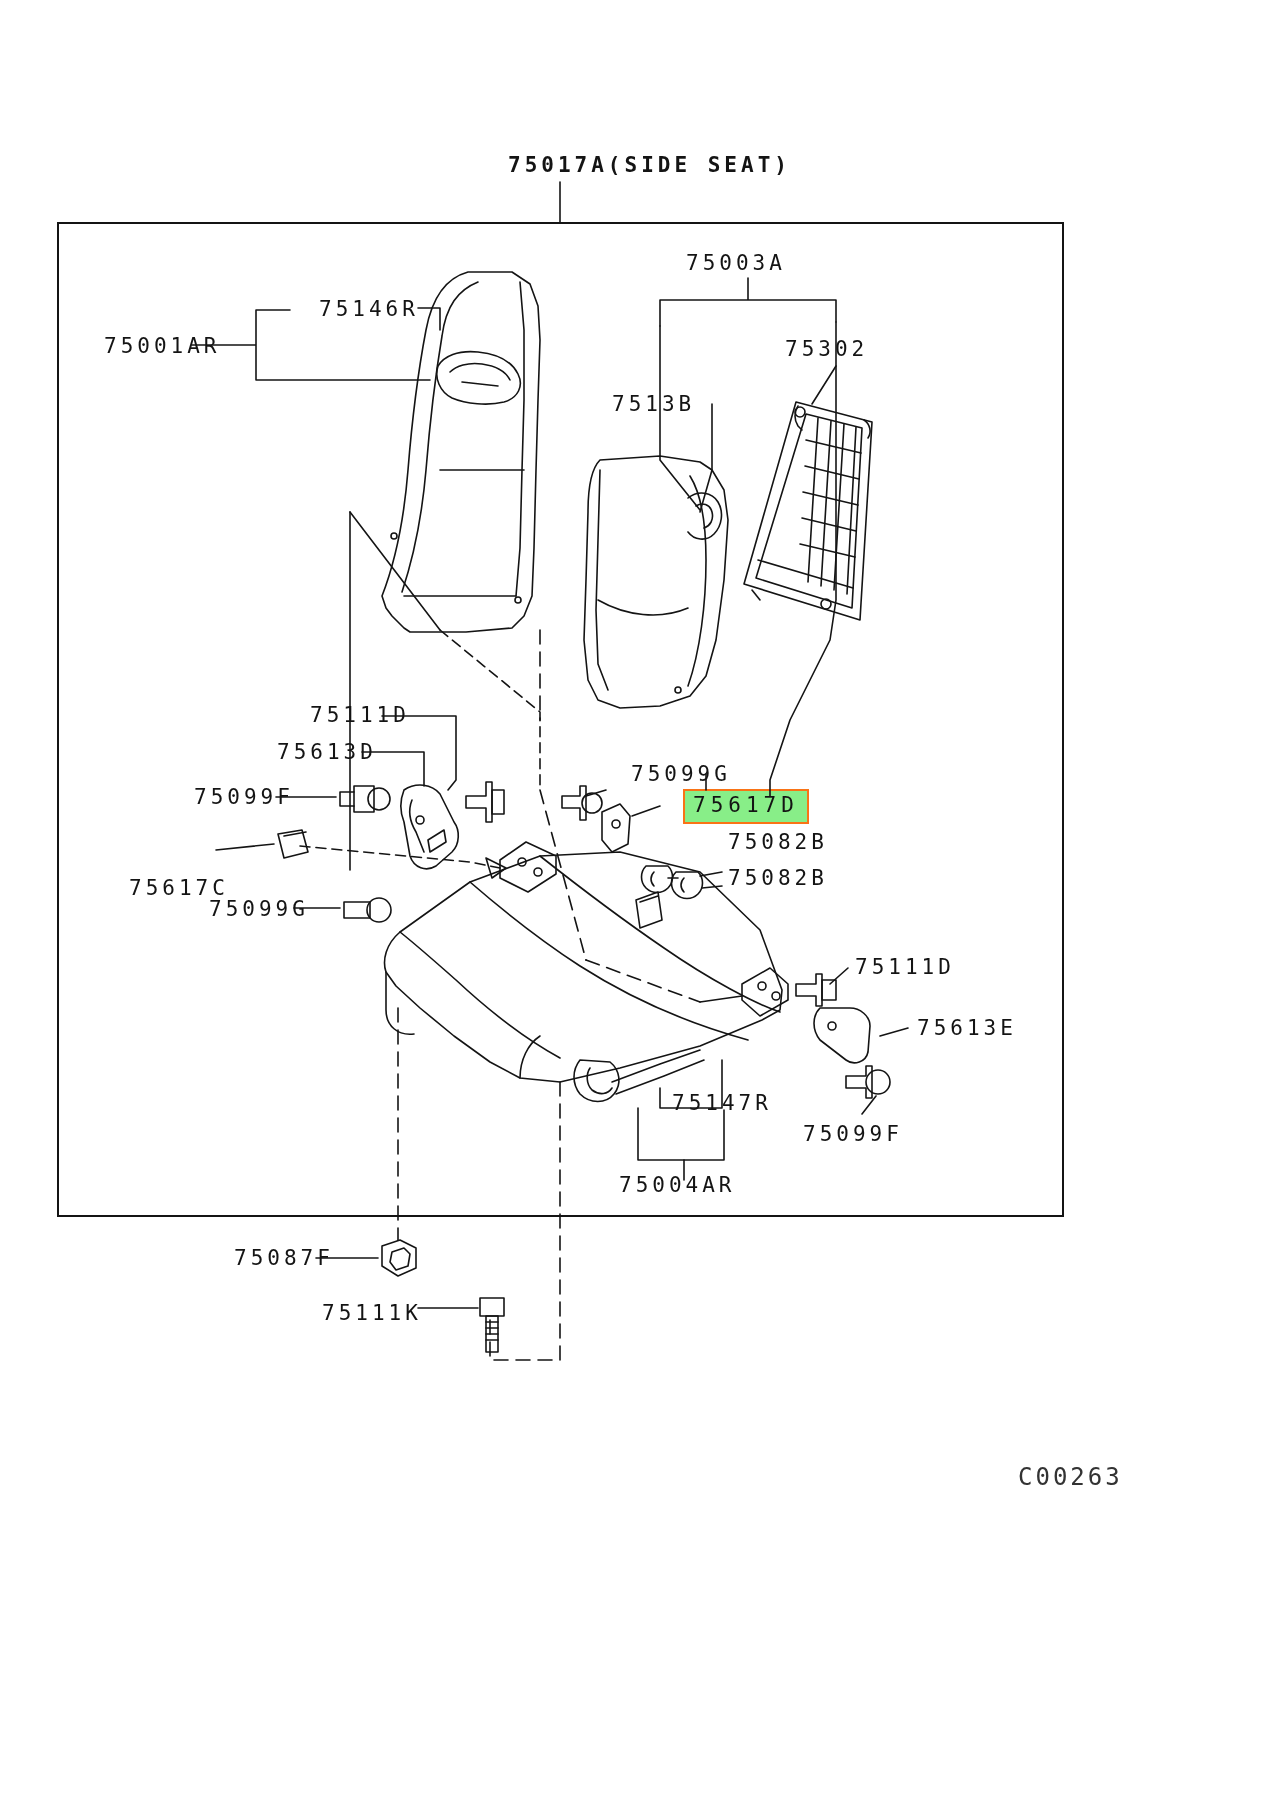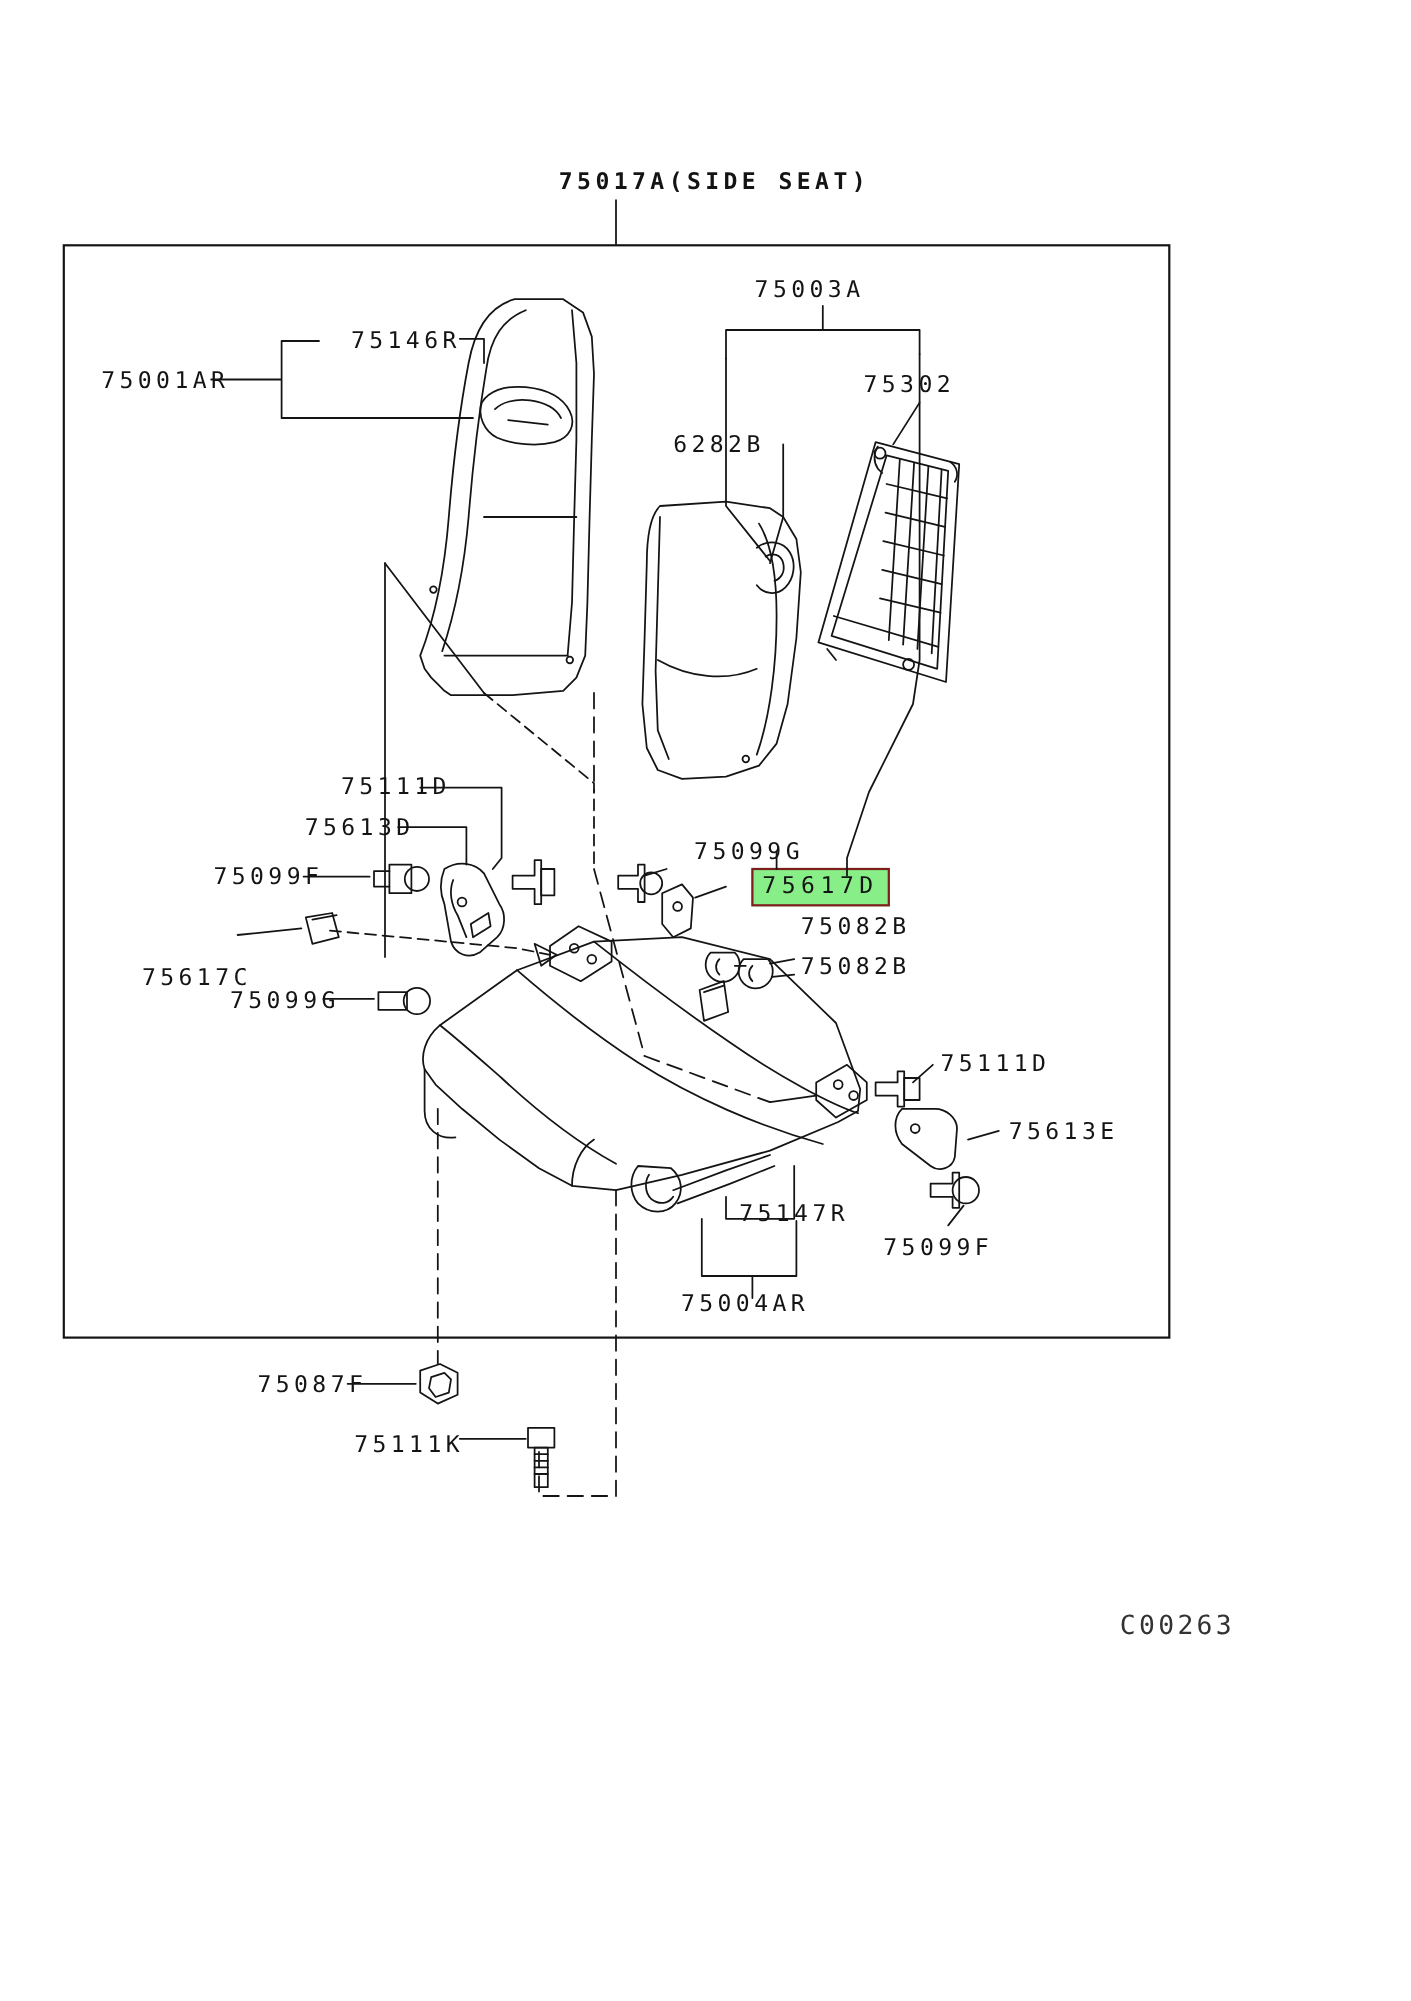--- a/index.html
+++ b/index.html
@@ -22,21 +22,21 @@
     letter-spacing: 4px;
     color: #141414;
     white-space: nowrap;
     line-height: 1;
   }
   .lbl.bold {
     font-weight: bold;
   }
   .lbl.hl {
     background: #88ee88;
-    border: 2px solid #7f1d1d;
+    border: 2px solid #f97316;
     padding: 4px 8px 6px 8px;
     letter-spacing: 5px;
   }
   .lbl.small {
     font-size: 24px;
     letter-spacing: 3px;
     color: #333;
   }
   #frame {
     position: absolute;
@@ -61,23 +61,23 @@
 <div id="page">
 
   <div class="lbl bold" style="left:508px; top:155px;">75017A(SIDE SEAT)</div>
 
   <div class="lbl" style="left:686px; top:253px;">75003A</div>
 
   <div class="lbl" style="left:785px; top:339px;text-align:right;">75302</div>
 
   <div class="lbl" style="left:299px; top:299px;margin-left:20px;">75146R</div>
 
-  <div class="lbl" style="left:92px; top:336px;">75001AR</div>
-
-  <div class="lbl" style="left:612px; top:394px;">6282B</div>
+  <div class="lbl" style="left:104px; top:336px;">75001AR</div>
+
+  <div class="lbl" style="left:612px; top:394px;">7513B</div>
 
   <div class="lbl" style="left:310px; top:705px;">75111D</div>
 
   <div class="lbl" style="left:277px; top:742px;">75613D</div>
 
   <div class="lbl" style="left:194px; top:787px;">75099F</div>
 
   <div class="lbl" style="left:129px; top:878px;">75617C</div>
 
   <div class="lbl" style="left:209px; top:899px;">75099G</div>

